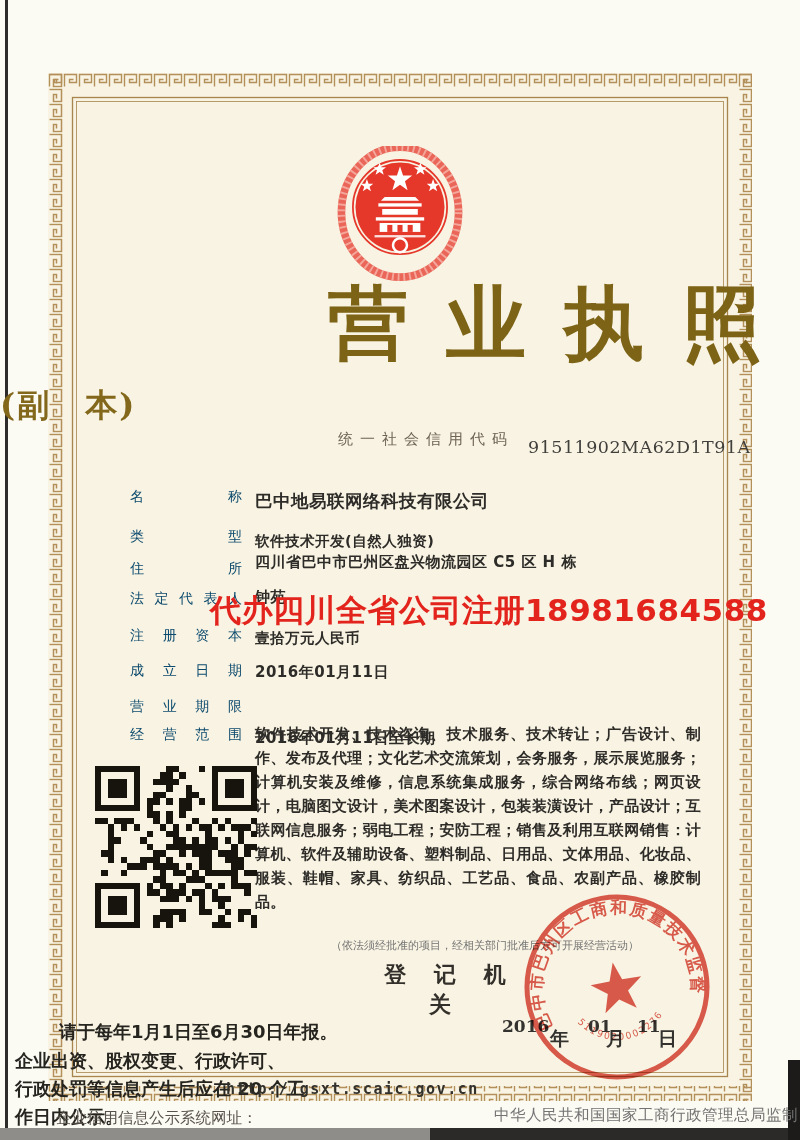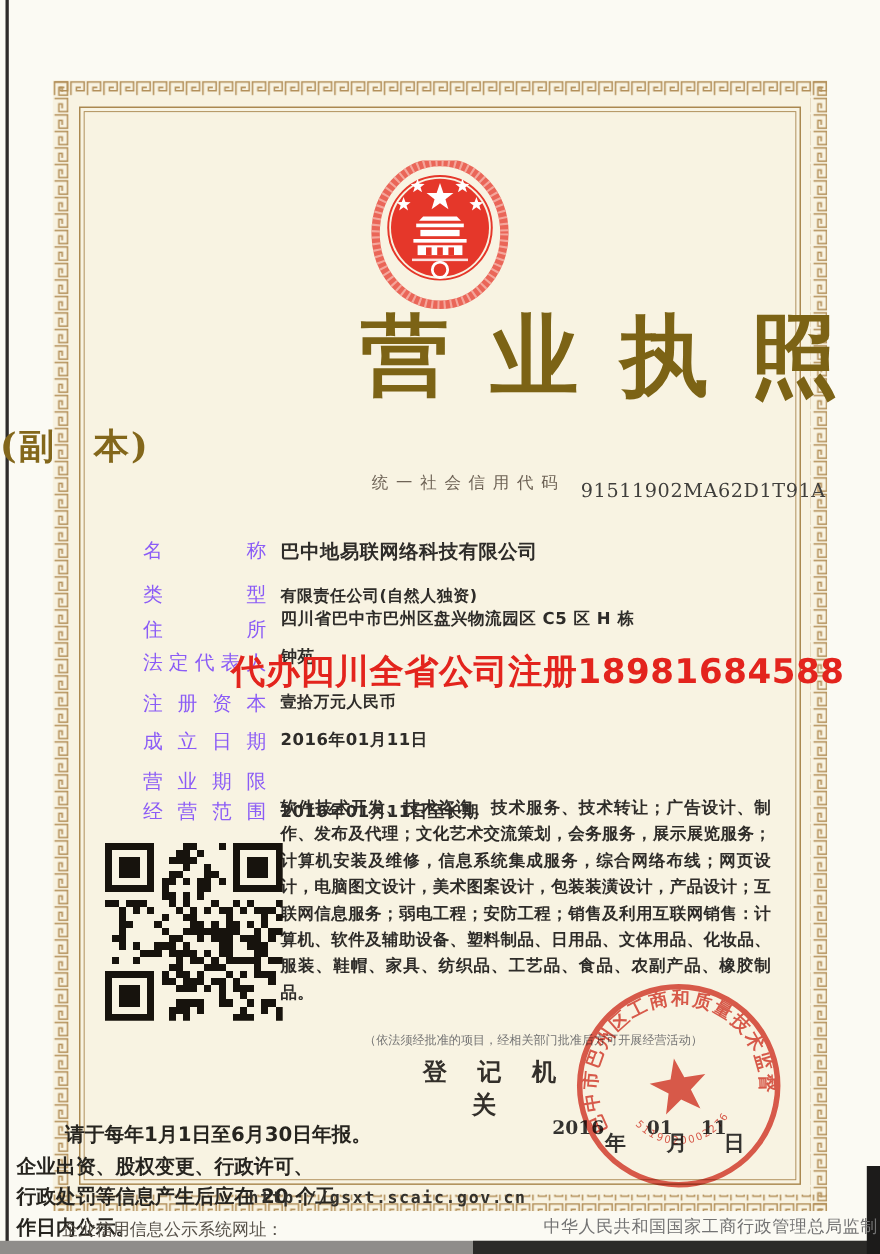--- a/index.html
+++ b/index.html
@@ -16,21 +16,21 @@
   #border-svg{left:48px;top:73px;width:704px;height:1028px;}
   #emblem{left:336px;top:146px;width:128px;height:140px;}
   #title{left:0;right:0;top:282px;text-align:right;font-size:80px;font-weight:800;
          color:#7c6315;letter-spacing:38px;text-indent:38px;line-height:1.05;}
   #subtitle{left:0;right:0;top:384px;text-align:left;font-size:32px;font-weight:700;
             color:#83671b;letter-spacing:2px;font-family:"DejaVu Serif","Liberation Serif",serif;}
   #code-label{left:338px;top:430px;font-size:15px;color:#6e6356;letter-spacing:7px;
               font-family:"DejaVu Serif","Liberation Serif",serif;}
   #code-value{left:528px;top:437px;font-size:17.5px;color:#403f3c;letter-spacing:.5px;
               font-family:"DejaVu Serif","Liberation Serif",serif;}
-  .flabel{left:130px;width:112px;font-size:18px;color:#8b5cf6;text-align:justify;text-align-last:justify;
+  .flabel{left:130px;width:112px;font-size:14px;color:#0c4a6e;text-align:justify;text-align-last:justify;
           font-family:"DejaVu Serif","Liberation Serif",serif;}
   .fval{left:255px;font-weight:700;color:#2e2c29;letter-spacing:.5px;}
   #v-name{top:489px;font-size:17.5px;}
   #v-type{top:532px;font-size:14.5px;}
   #v-addr{top:553px;font-size:15px;}
   #v-legal{top:588px;font-size:15px;}
   #v-cap{top:629px;font-size:14.5px;}
   #v-est{top:663px;font-size:15px;}
   #v-term{top:699px;font-size:15px;margin-top:30px;}
   #v-scope{top:722px;width:446px;font-size:15px;line-height:24px;text-align:justify;letter-spacing:.2px;}
@@ -109,21 +109,21 @@
 
   <div class="abs" id="title">营业执照</div>
   <div class="abs" id="subtitle">(副　本)</div>
   <div class="abs" id="code-label">统一社会信用代码</div>
   <div class="abs" id="code-value">91511902MA62D1T91A</div>
 
   <div class="abs flabel" style="top:488px">名称</div>
   <div class="abs fval" id="v-name">巴中地易联网络科技有限公司</div>
 
   <div class="abs flabel" style="top:528px">类型</div>
-  <div class="abs fval" id="v-type">有限责任公司(自然人独资)</div>
+  <div class="abs fval" id="v-type">软件技术开发(自然人独资)</div>
 
   <div class="abs flabel" style="top:560px">住所</div>
   <div class="abs fval" id="v-addr">四川省巴中市巴州区盘兴物流园区 C5 区 H 栋</div>
 
   <div class="abs flabel" style="top:590px">法定代表人</div>
   <div class="abs fval" id="v-legal">钟苑</div>
 
   <div class="abs flabel" style="top:627px">注册资本</div>
   <div class="abs fval" id="v-cap">壹拾万元人民币</div>
 

